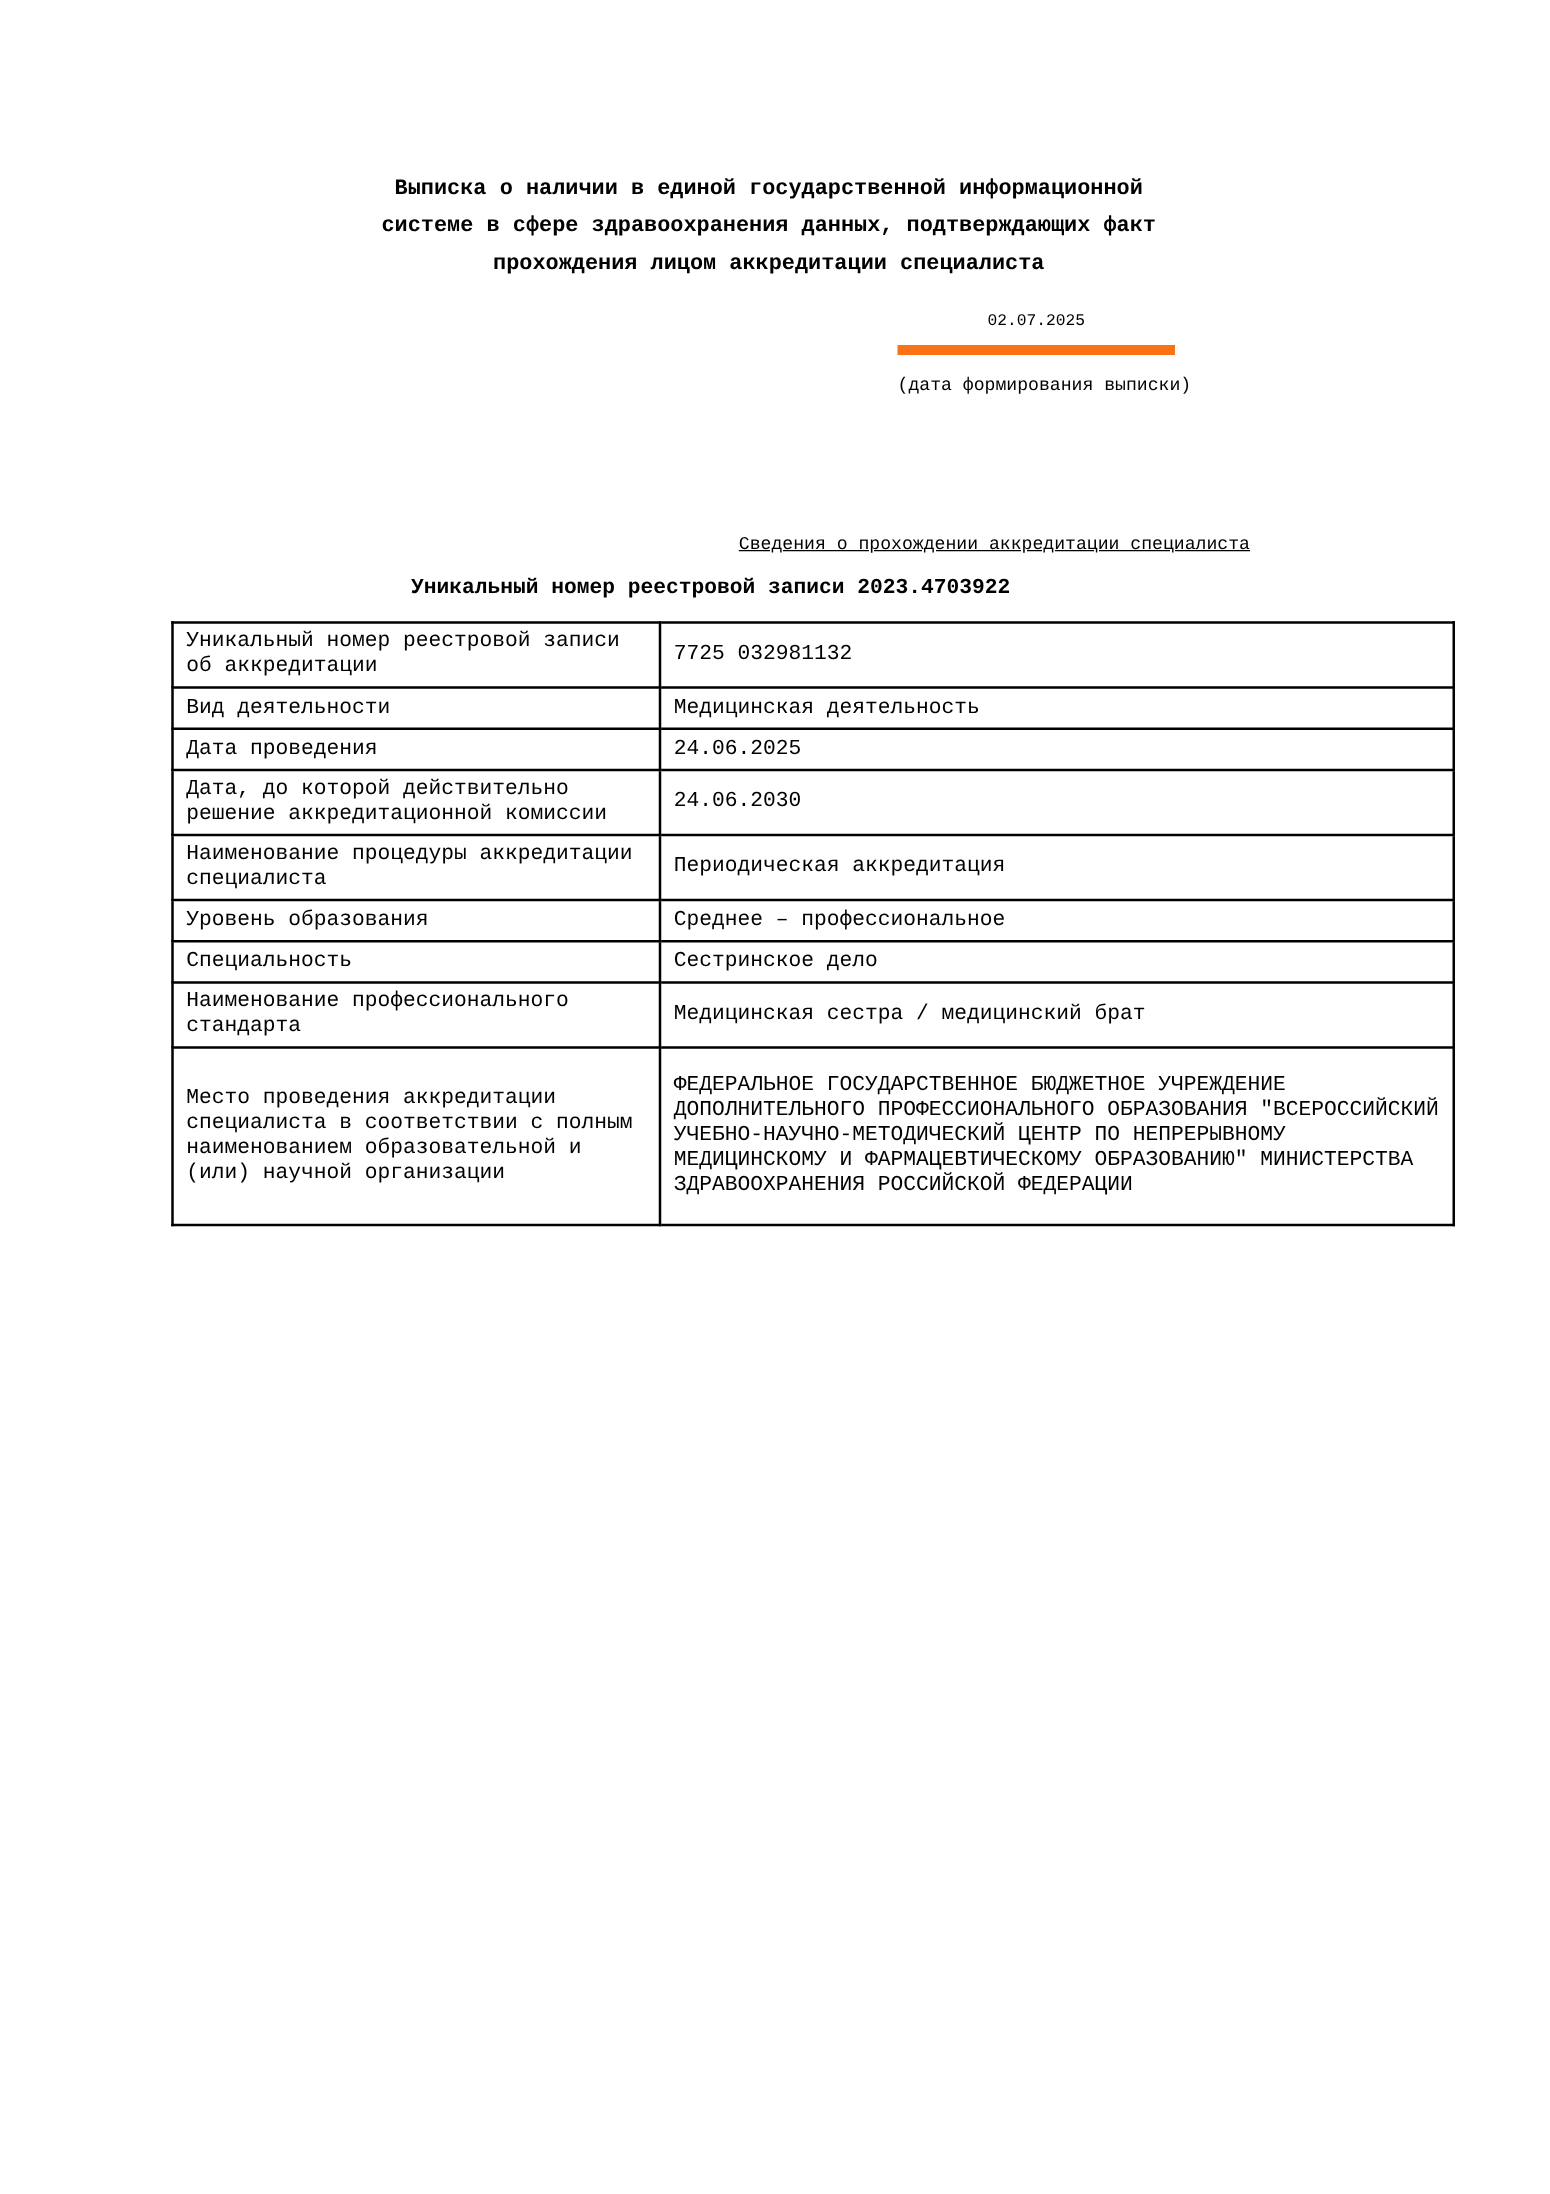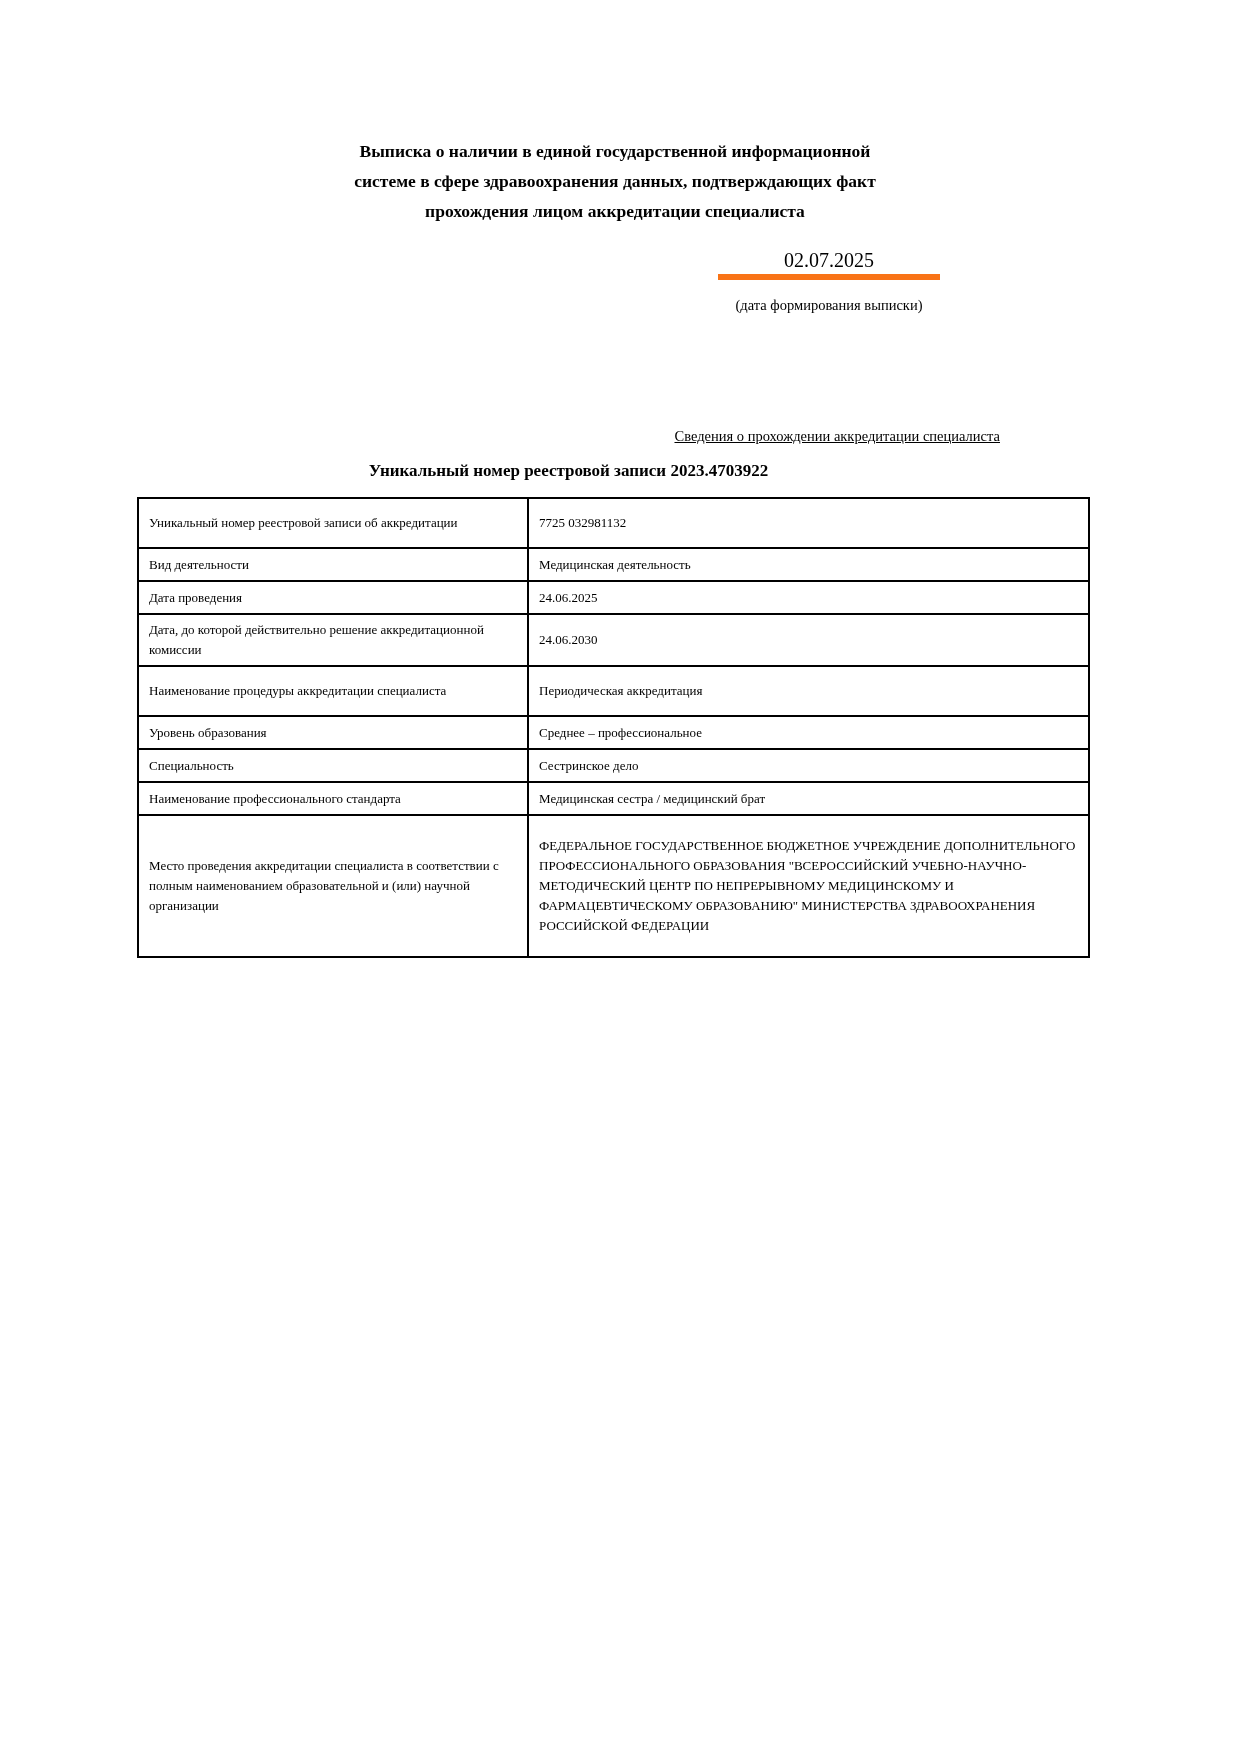--- a/index.html
+++ b/index.html
@@ -3,44 +3,44 @@
 <meta charset="utf-8">
 <style>
   * { margin: 0; padding: 0; box-sizing: border-box; }
   html, body { background: #ffffff; }
   .page {
     position: relative;
     width: 1240px;
     height: 1755px;
     background: #ffffff;
     color: #000000;
-    font-family: Liberation Serif, serif;
+    font-family: Liberation Mono, monospace;
     overflow: hidden;
   }
   .doc-title {
     position: absolute;
     top: 136px;
     left: 137px;
     width: 956px;
     text-align: center;
     font-size: 17.5px;
     font-weight: bold;
     line-height: 30px;
   }
   .date-block {
     position: absolute;
     top: 249px;
     left: 718px;
     width: 222px;
     text-align: center;
   }
   .date-value {
-    font-size: 20px;
-    padding-bottom: 2px;
-    border-bottom: 6px solid #f97316;
+    font-size: 13px;
+    padding-bottom: 12px;
+    border-bottom: 8px solid #f97316;
   }
   .date-caption {
     font-size: 14.5px;
     padding-top: 17px;
     white-space: nowrap;
   }
   .statement {
     position: absolute;
     top: 341px;
     left: 80px;
@@ -64,23 +64,23 @@
     left: 137px;
     width: 863px;
     text-align: center;
     font-size: 17px;
     font-weight: bold;
   }
   table.acc-table {
     position: absolute;
     top: 497px;
     left: 137px;
-    width: 953px;
+    width: 1027px;
     border-collapse: collapse;
-    font-size: 13px;
+    font-size: 17px;
     line-height: 20px;
   }
   table.acc-table td {
     border: 2px solid #000000;
     vertical-align: middle;
     padding: 5px 10px;
   }
   table.acc-table td.lbl { width: 390px; }
   tr.h-sm td { height: 33px; }
   tr.h-md td { height: 50px; }

